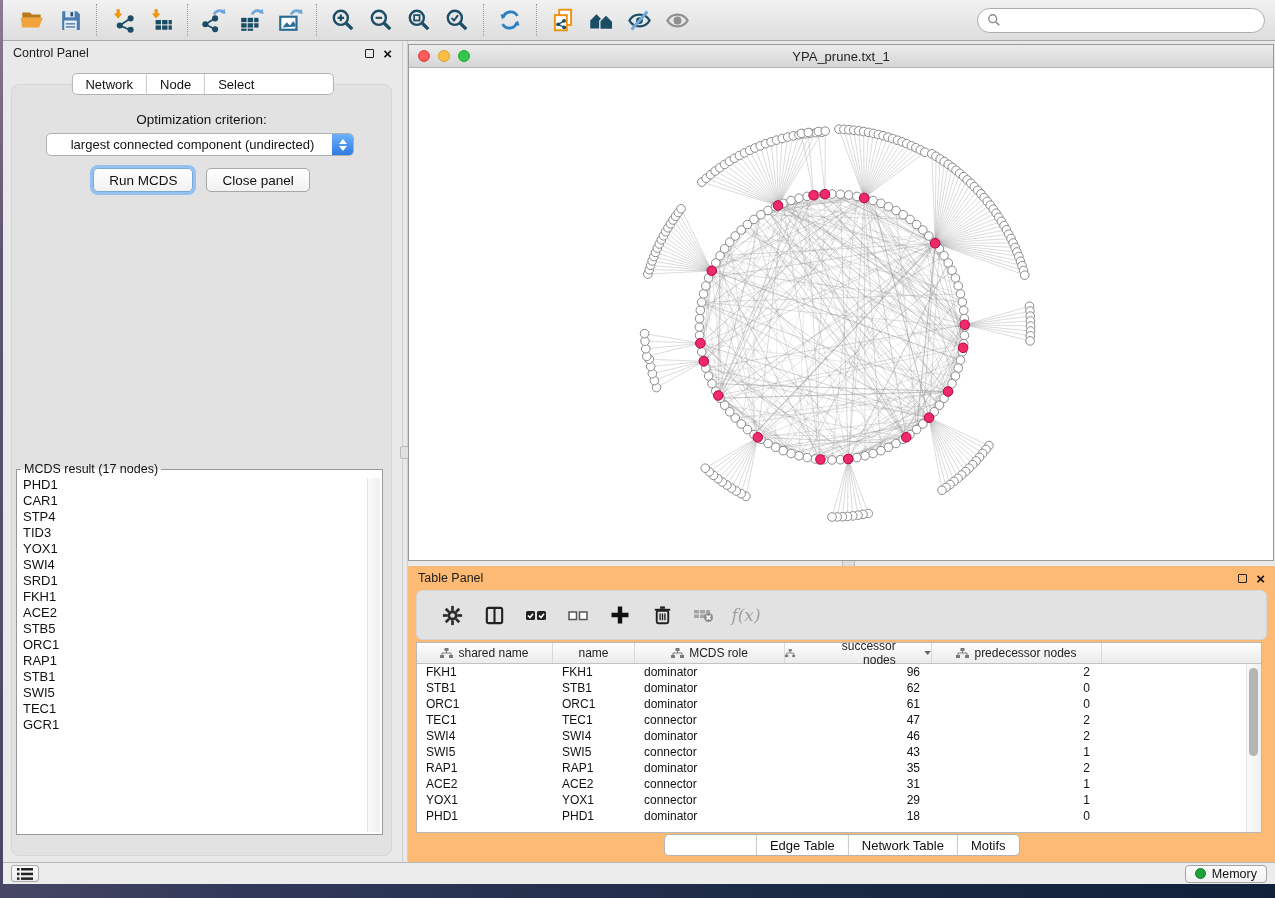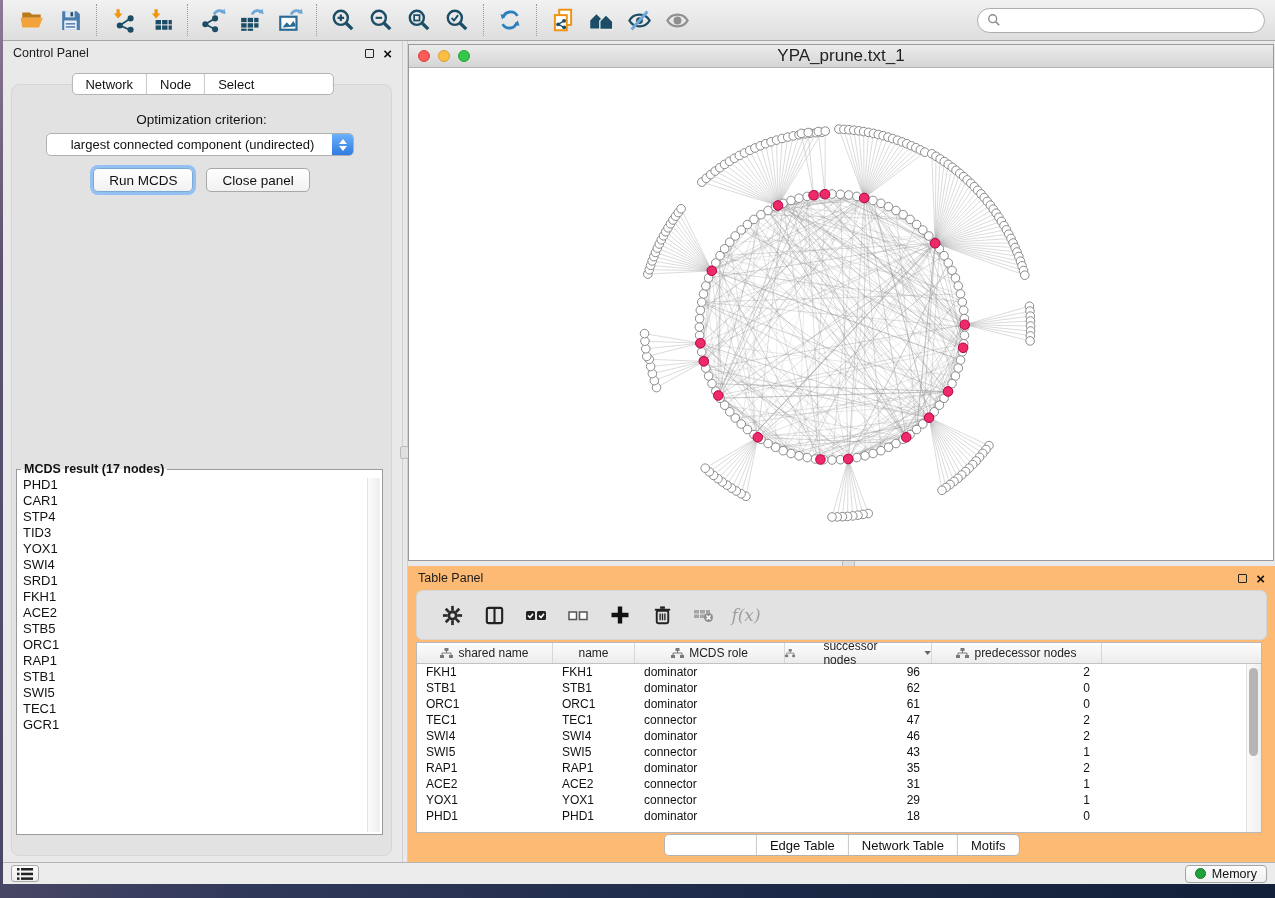--- a/index.html
+++ b/index.html
@@ -29,50 +29,50 @@
   .opt-label { position:absolute; top:27px; left:0; right:0; text-align:center; font-size:13.5px; color:#111; }
   .combo { position:absolute; left:34px; right:37px; top:48px; height:23px; background:#fff; border:1px solid #b0b0b0; border-radius:5px; display:flex; align-items:center; }
   .combo-text { flex:1; font-size:13px; color:#111; text-align:center; padding-left:6px; }
   .combo-step { width:21px; align-self:stretch; background:linear-gradient(#6db1fb,#2f7be0); border-radius:0 4px 4px 0; display:flex; flex-direction:column; align-items:center; justify-content:center; gap:2px; }
   .tri-up { width:0; height:0; border-left:4px solid transparent; border-right:4px solid transparent; border-bottom:5px solid #fff; }
   .tri-dn { width:0; height:0; border-left:4px solid transparent; border-right:4px solid transparent; border-top:5px solid #fff; }
   .btn-row { position:absolute; top:83px; left:0; right:0; display:flex; justify-content:center; gap:13px; }
   .mac-btn { background:linear-gradient(#ffffff,#f1f1f1); border:1px solid #a8a8a8; border-radius:5px; font-size:13.5px; color:#111; padding:3px 15px; height:24px; font-family:"Liberation Sans",sans-serif; }
   .mac-btn.focused { box-shadow:0 0 0 3px #93c1f2; border-color:#7aa8d8; }
   .mcds-fieldset { position:absolute; left:4px; right:8px; top:377px; height:373px; background:#fff; border:1px solid #9a9a9a; }
-  .mcds-fieldset legend { font-size:12.5px; color:#111; margin-left:4px; padding:0 3px; background:transparent;font-weight:bold; }
+  .mcds-fieldset legend { font-size:12.5px; color:#111; margin-left:4px; padding:0 3px; background:transparent; }
   .mcds-list { position:absolute; left:0; right:15px; top:0px; bottom:2px; overflow:hidden; padding:1px 0 0 6px; }
   .mcds-item { font-size:13px; line-height:16px; color:#111; }
   .mcds-track { position:absolute; top:2px; bottom:2px; right:2px; width:13px; background:linear-gradient(90deg,#fbfbfb,#efefef); border-left:1px solid #e4e4e4; }
 
   
   .v-splitter { position:absolute; left:399px; width:6px; top:41px; bottom:22px; background:#e9e9e9; border-left:1px solid #cfcfcf; border-right:1px solid #cfcfcf; }
   .v-grip { position:absolute; left:-3px; top:405px; width:9px; height:13px; background:#e0e0e0; border:1px solid #bbb; border-radius:2px; }
   .h-splitter { position:absolute; left:405px; right:0; top:561px; height:5px; background:#e9e9e9; }
   .h-grip { position:absolute; left:50%; top:-3px; width:13px; height:9px; background:#ddd; border:1px solid #bbb; border-radius:2px; }
 
   
   .net-window { position:absolute; left:405px; right:1px; top:44px; height:517px; border:1px solid #9a9a9a; background:#fff; }
   .net-titlebar { height:23px; background:linear-gradient(#ececec,#d5d5d5); border-bottom:1px solid #b2b2b2; position:relative; display:flex; align-items:center; justify-content:center; }
   .traffic { position:absolute; left:9px; top:5px; display:flex; gap:8px; }
   .light { width:12px; height:12px; border-radius:50%; }
   .light.red { background:#fc5b57; border:1px solid #d94542; }
   .light.yellow { background:#fdbe41; border:1px solid #d9a133; }
   .light.green { background:#34c84a; border:1px solid #28a33a; }
-  .net-title { font-size:17px; color:#222; }
+  .net-title { font-size:13px; color:#222; }
   .net-canvas { position:absolute; left:0; right:0; top:24px; bottom:0; background:#fff; }
   .net-canvas svg { width:100%; height:100%; display:block; }
 
   
   .table-panel { position:absolute; left:405px; right:0; top:566px; height:296px; background:#fdba74; }
   .tp-toolbar { position:absolute; left:8px; right:8px; top:24px; height:50px; background:#e2e2e2; border:1px solid #d4d4d4; border-radius:6px; display:flex; align-items:center; gap:16px; padding:0 0 0 22px; }
   .tp-ic { width:26px; height:26px; display:flex; align-items:center; justify-content:center; }
   .fx { font-family:"DejaVu Serif",serif; font-style:italic; color:#9e9e9e; font-size:17px; }
   .dtable { position:absolute; left:8px; right:13px; top:76px; height:191px; background:#fff; border:1px solid #b9b9b9; overflow:hidden; }
-  .thead { display:flex; height:21px; background:linear-gradient(#fdfdfd,#ececec); border-bottom:1px solid #c2c2c2; }
+  .thead { display:flex; height:21px; background:linear-gradient(#fdfdfd,#ececec); border-bottom:1px solid #c2c2c2;text-align:right; }
   .th { display:flex; align-items:center; justify-content:center; gap:5px; font-size:12px; color:#222; border-right:1px solid #d8d8d8; }
   .th:last-child { border-right:none; }
   .tbody { position:absolute; left:0; right:15px; top:21px; bottom:0; }
   .trow { display:flex; height:16px; }
   .tcell { font-size:12px; color:#111; line-height:16px; white-space:nowrap; overflow:hidden; padding-left:9px; }
   .num { text-align:right; padding-right:12px; padding-left:0; }
   .c-shared { width:136px; } .c-name { width:82px; } .c-role { width:150px; }
   .c-succ { width:147px;gap:28px; } .c-pred { width:170px; } .c-fill { flex:1; }
   .tscroll { position:absolute; right:0; top:21px; bottom:0; width:15px; background:linear-gradient(90deg,#fafafa,#f0f0f0); border-left:1px solid #e2e2e2; }
   .tthumb { position:absolute; left:2px; top:4px; width:9px; height:88px; background:#b5b5b5; border-radius:5px; }

